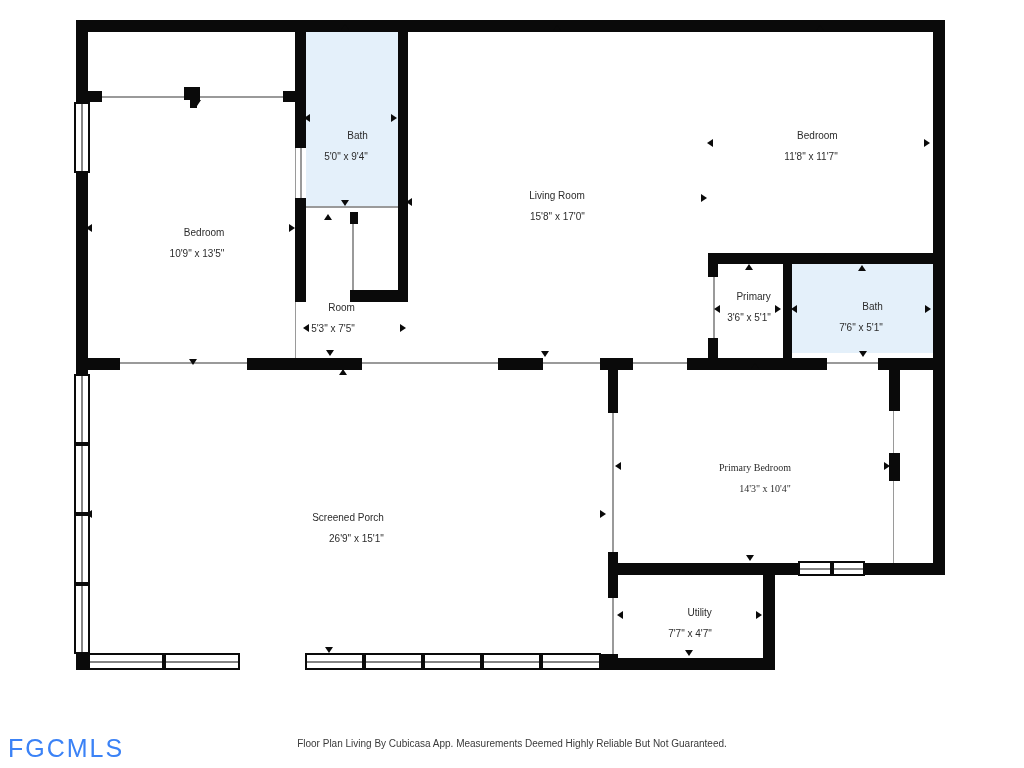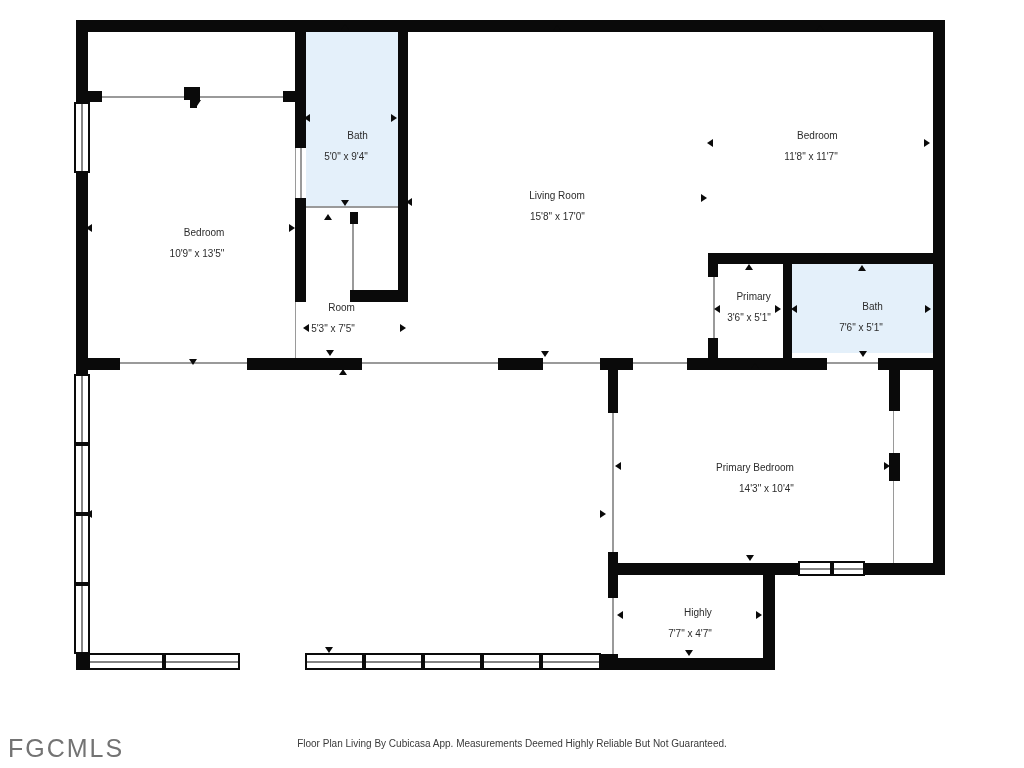--- a/index.html
+++ b/index.html
@@ -27,21 +27,21 @@
         color:var(--text);font-size:10px;line-height:21px;white-space:nowrap;}
   
   .mk{position:absolute;width:0;height:0;}
   .mk.up{border-left:4px solid transparent;border-right:4px solid transparent;border-bottom:6px solid var(--wall);}
   .mk.down{border-left:4px solid transparent;border-right:4px solid transparent;border-top:6px solid var(--wall);}
   .mk.left{border-top:4px solid transparent;border-bottom:4px solid transparent;border-right:6px solid var(--wall);}
   .mk.right{border-top:4px solid transparent;border-bottom:4px solid transparent;border-left:6px solid var(--wall);}
   
   .footer{position:absolute;left:0;right:0;top:738px;text-align:center;
           font-size:10px;color:#3a3a3a;}
-  .watermark{position:absolute;left:8px;top:734px;font-size:25px;color:#737373;
+  .watermark{position:absolute;left:8px;top:734px;font-size:25px;color:#3b82f6;
              letter-spacing:2px;font-weight:400;}
 </style>
 </head>
 <body>
 
 <div class="plan">
 
   <div class="fill" style="left:306px;top:32px;width:92px;height:175px;"></div>
   <div class="fill" style="left:792px;top:264px;width:141px;height:89px;"></div>
 
@@ -136,27 +136,31 @@
     <div>11'8" x 11'7"</div>
   </div>
   <div class="room" style="left:749px;top:307px;">
     <div>Primary</div>
     <div>3'6" x 5'1"</div>
   </div>
   <div class="room" style="left:861px;top:317px;">
     <div>Bath</div>
     <div>7'6" x 5'1"</div>
   </div>
-  <div class="room" style="left:755px;top:478px;">
+  <div class="room" style="left:755px;top:478px;font-family:Liberation Serif, serif;">
     <div>Primary Bedroom</div>
     <div>14'3" x 10'4"</div>
   </div>
   <div class="room" style="left:690px;top:623px;">
-    <div>Highly</div>
+    <div>Utility</div>
     <div>7'7" x 4'7"</div>
+  </div>
+  <div class="room" style="left:348px;top:528px;">
+    <div>Screened Porch</div>
+    <div>26'9" x 15'1"</div>
   </div>
 
   <div id="markers">
       <div class="mk up" style="left: 341px; top: 24px;"></div>
       <div class="mk up" style="left: 553px; top: 25px;"></div>
       <div class="mk up" style="left: 816px; top: 25px;"></div>
       <div class="mk down" style="left: 193px; top: 100px;"></div>
       <div class="mk left" style="left: 304px; top: 114px;"></div>
       <div class="mk right" style="left: 391px; top: 114px;"></div>
       <div class="mk left" style="left: 86px; top: 224px;"></div>

